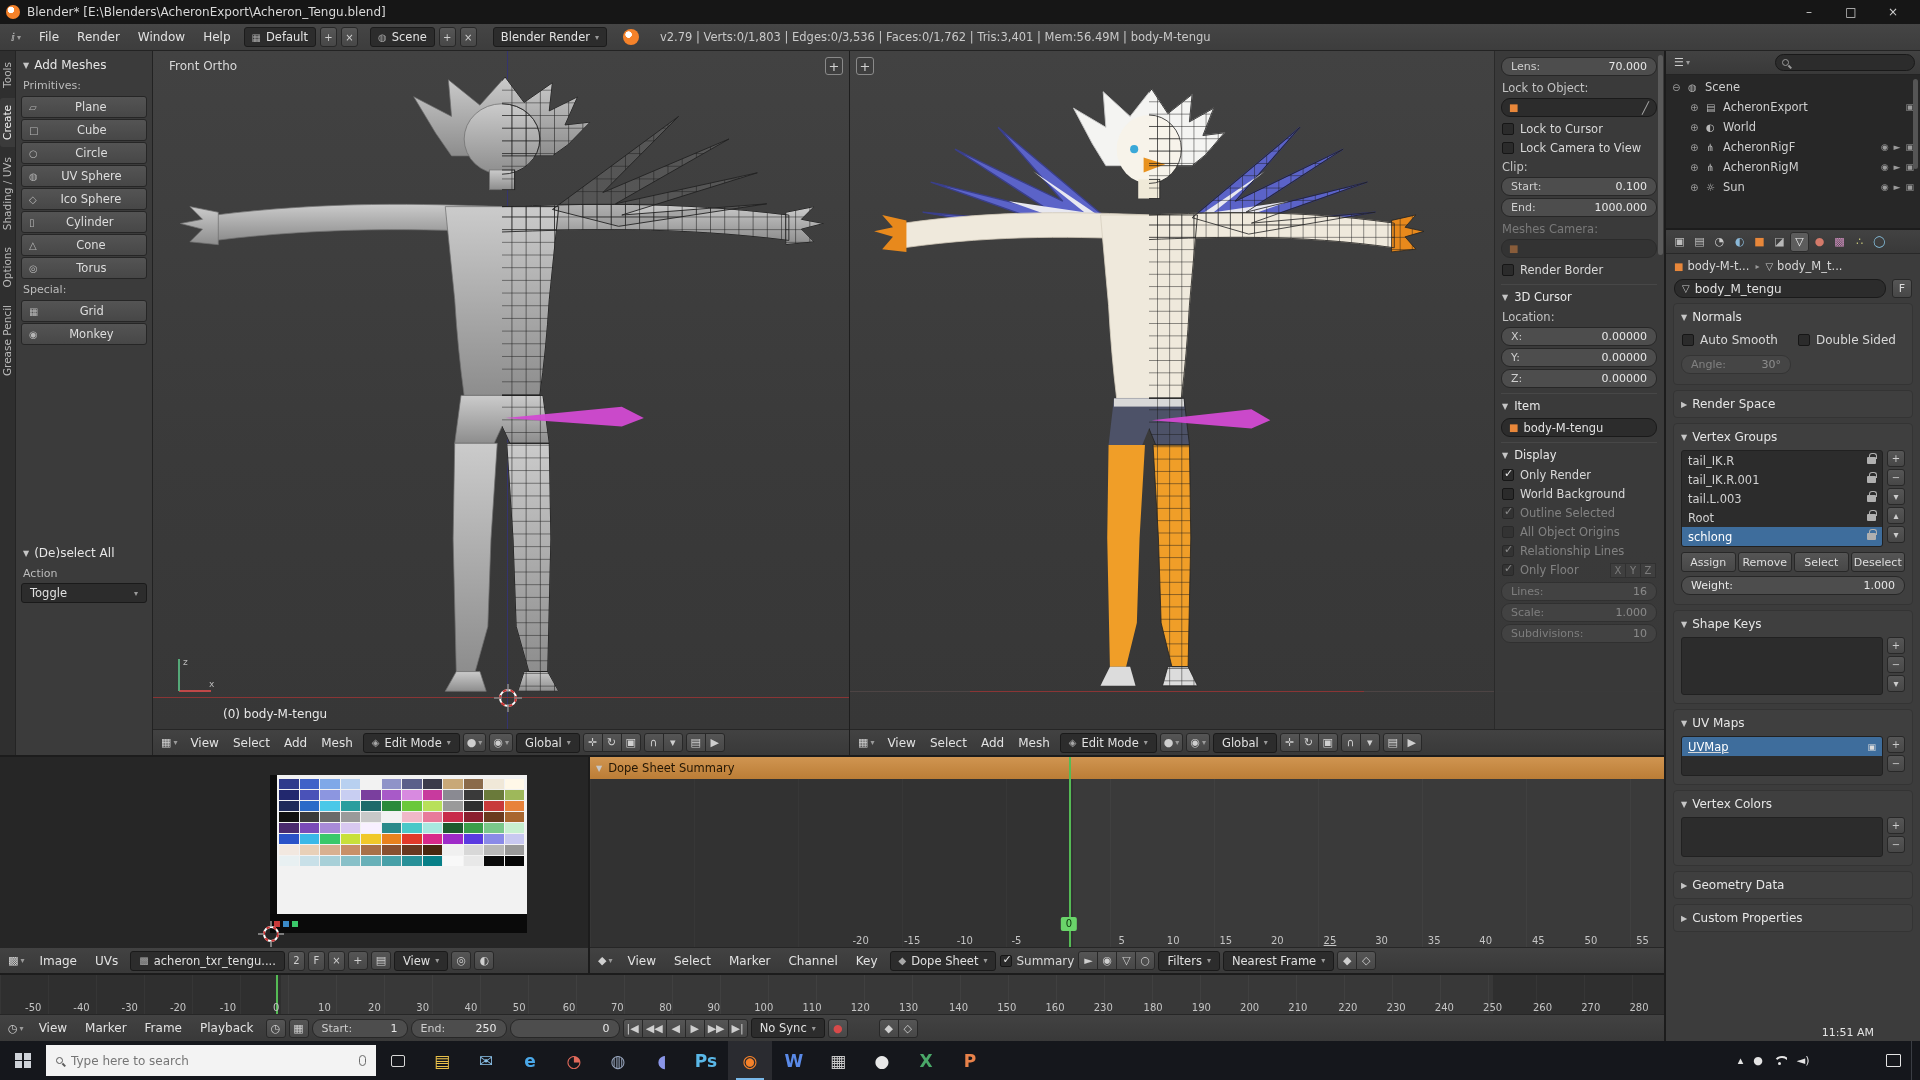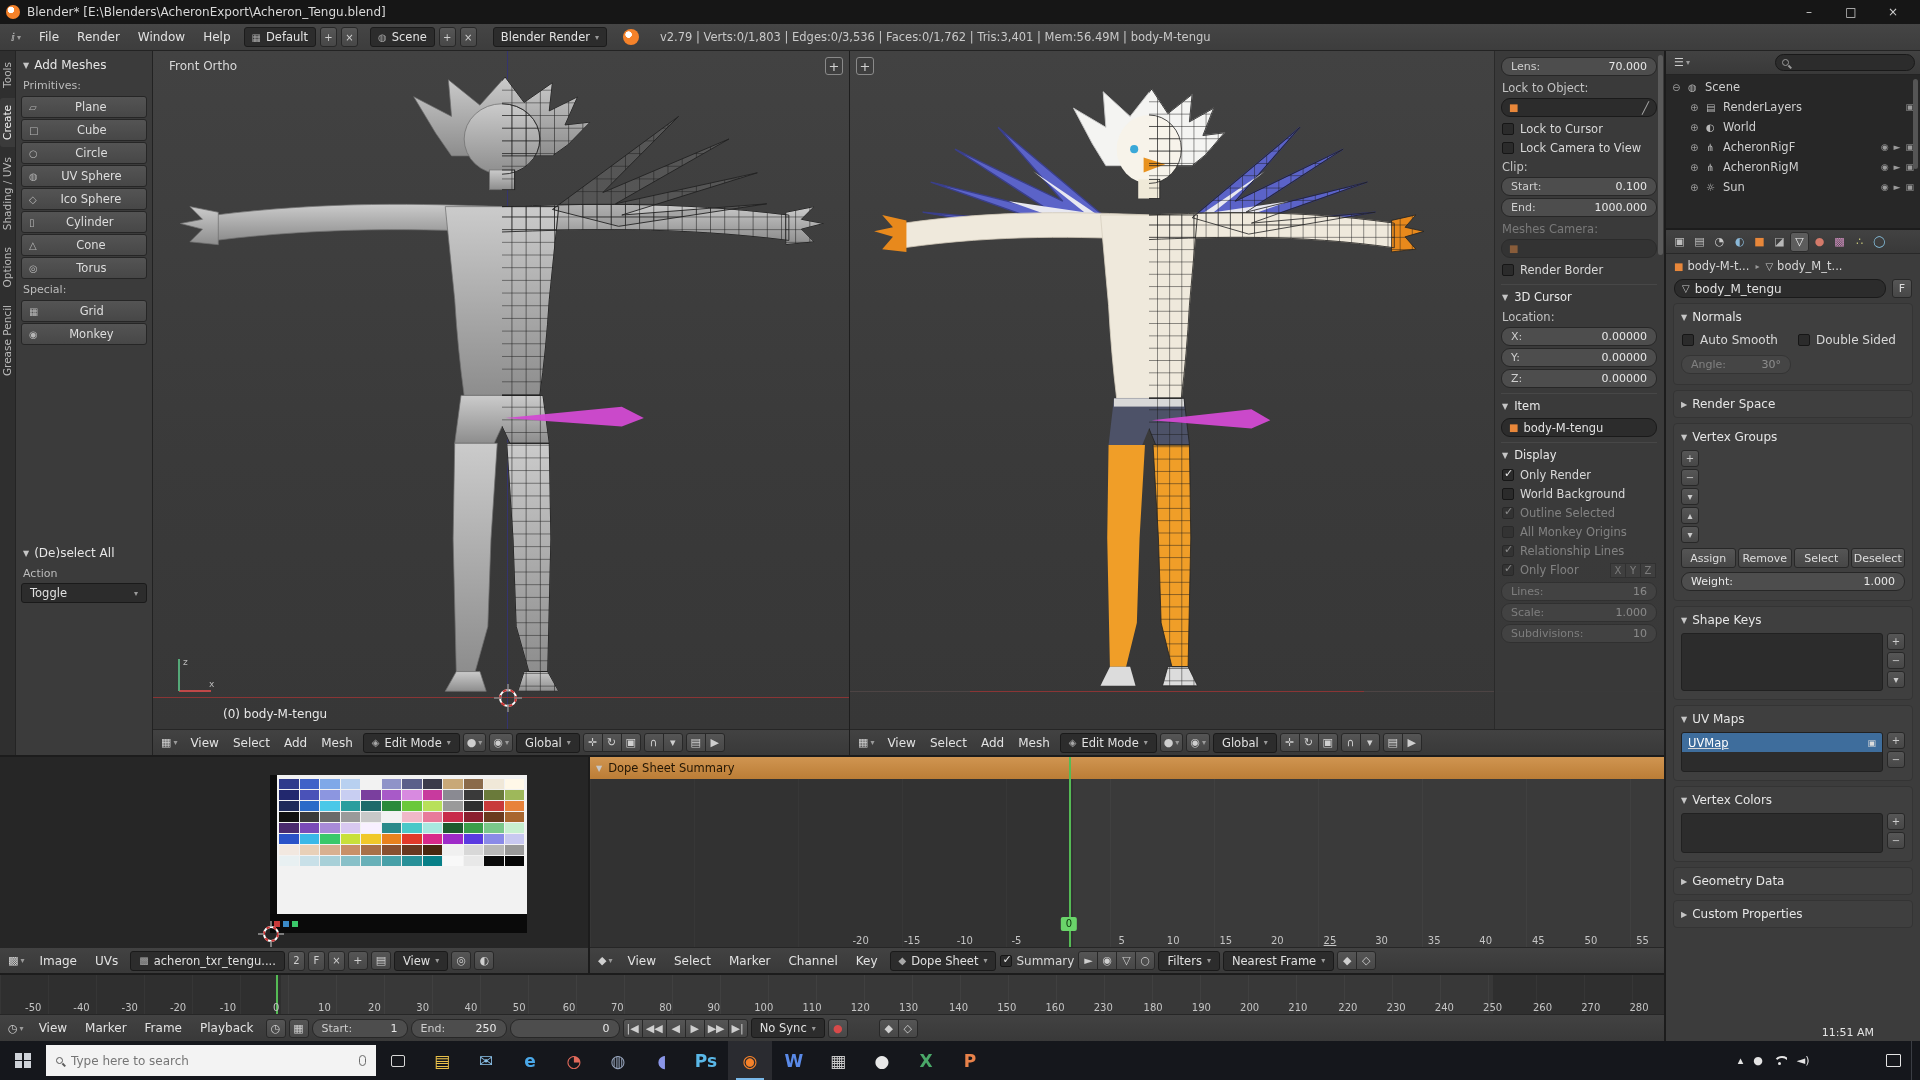--- a/index.html
+++ b/index.html
@@ -551,21 +551,21 @@
                 <span>World Background</span>
               </div>
 
               <div class="cbrow dim">
                 <span class="cb on"></span>
                 <span>Outline Selected</span>
               </div>
 
               <div class="cbrow dim">
                 <span class="cb"></span>
-                <span>All Monkey Origins</span>
+                <span>All Object Origins</span>
               </div>
 
               <div class="cbrow dim">
                 <span class="cb on"></span>
                 <span>Relationship Lines</span>
               </div>
             </div>
           <div class="cbrow dim">
             <span class="cb on"></span>
             <span>Only Floor</span>
@@ -938,21 +938,21 @@
           <div class="out-row">
             <span class="out-exp">⊖</span>
             <span class="out-ico">◍</span>
             <span>Scene</span>
 
           </div>
 
           <div class="out-row child">
             <span class="out-exp">⊕</span>
             <span class="out-ico">▤</span>
-            <span>RenderLayers</span>
+            <span>AcheronExport</span>
 
             <span class="out-render show">▣</span>
           </div>
 
           <div class="out-row child">
             <span class="out-exp">⊕</span>
             <span class="out-ico">◐</span>
             <span>World</span>
 
           </div>
@@ -1091,20 +1091,47 @@
           <span>Render Space</span>
         </div>
       </div>
 
       <div class="ppanel">
         <div class="phead">
           <span class="tri">▼</span>
           <span>Vertex Groups</span>
         </div>
         <div class="listwrap">
+          <div class="listbox">
+
+              <div class="lrow">
+                <span>tail_IK.R</span>
+                <span class="lock"></span>
+              </div>
+
+              <div class="lrow">
+                <span>tail_IK.R.001</span>
+                <span class="lock"></span>
+              </div>
+
+              <div class="lrow">
+                <span>tail.L.003</span>
+                <span class="lock"></span>
+              </div>
+
+              <div class="lrow">
+                <span>Root</span>
+                <span class="lock"></span>
+              </div>
+
+              <div class="lrow sel">
+                <span>schlong</span>
+                <span class="lock"></span>
+              </div>
+            </div>
           <div class="sidebtns">
             <span class="sbtn">+</span>
             <span class="sbtn">−</span>
             <span class="sbtn">▾</span>
             <span class="sbtn">▴</span>
             <span class="sbtn">▾</span>
           </div>
         </div>
         <div class="btnrow">
 

